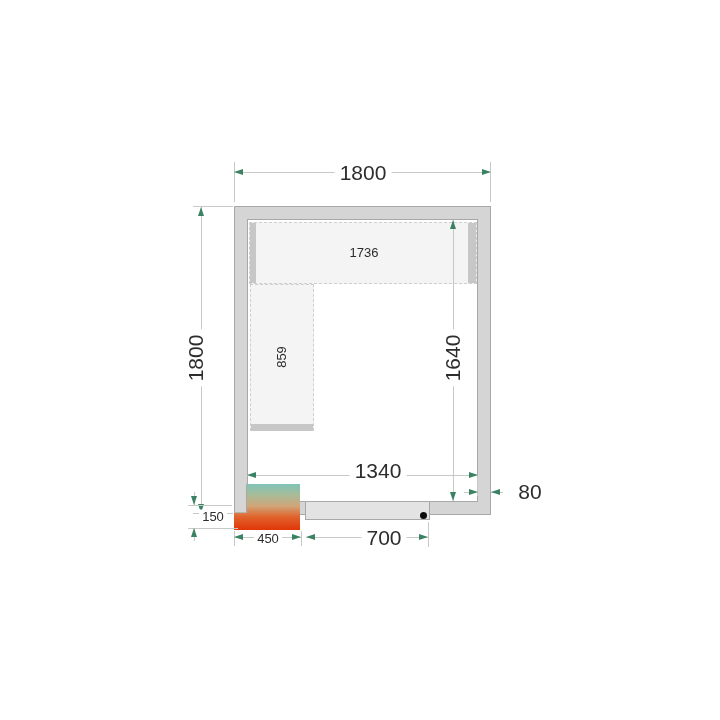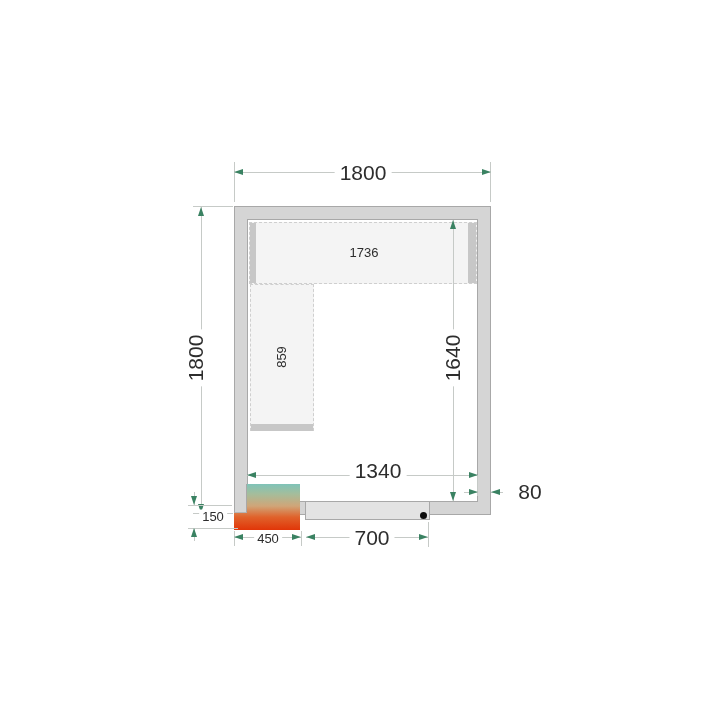--- a/index.html
+++ b/index.html
@@ -117,16 +117,16 @@
     <div class="arr a-l" style="left:234px;top:534px;"></div>
     <div class="arr a-r" style="left:292px;top:534px;"></div>
     <span class="dlabel sm" style="left:268px;top:539px;text-align:center;">450</span>
   </div>
 
   <div>
     <div class="ln" style="left:428px;top:522px;width:1px;height:25px;"></div>
     <div class="ln" style="left:306px;top:537px;width:122px;height:1px;"></div>
     <div class="arr a-l" style="left:306px;top:534px;"></div>
     <div class="arr a-r" style="left:419px;top:534px;"></div>
-    <span class="dlabel" style="left:372px;top:538px;text-align:right;">700</span>
+    <span class="dlabel" style="left:384px;top:538px;text-align:right;">700</span>
   </div>
 
 </div>
 
 </body></html>

